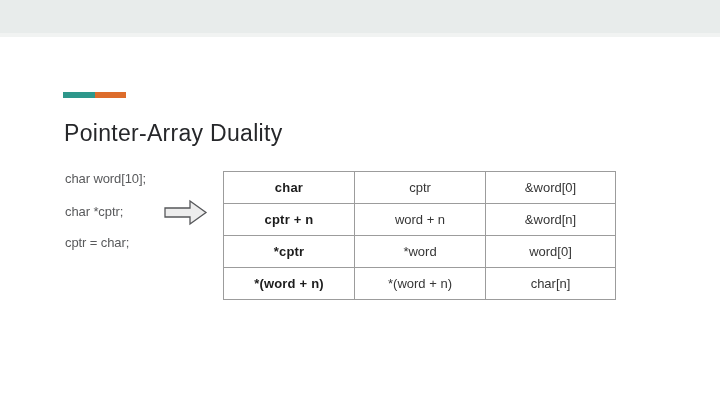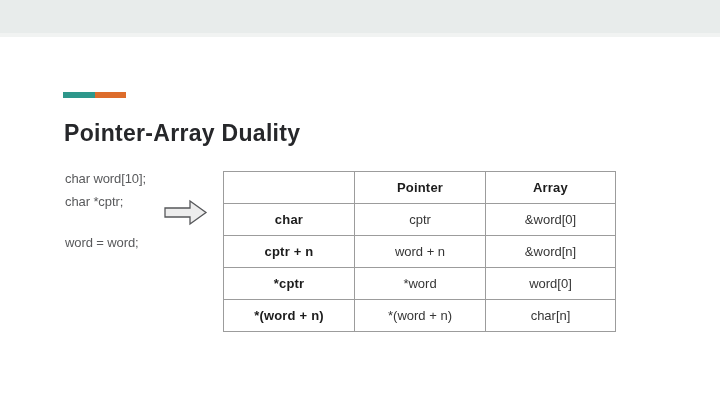--- a/index.html
+++ b/index.html
@@ -25,36 +25,36 @@
     position: absolute; left: 63px; top: 92px;
     width: 63px; height: 6px;
     display: flex;
   }
   .accent-bar .teal   { flex: 1; background: #2e978b; }
   .accent-bar .orange { flex: 1; background: #dd6c2b; }
 
   
   .slide-title {
     position: absolute; left: 64px; top: 105px;
-    font-size: 23px; font-weight: 700;
+    font-size: 23px; font-weight: 400;
     color: #26272a; letter-spacing: 0.3px;
     white-space: nowrap;
     text-align: center;
   }
 
   
   .code-line {
     position: absolute; left: 65px;
     font-size: 13px; color: #58595b;
     letter-spacing: -0.1px;
     white-space: nowrap;
     text-align: center;
   }
   .code-line.l1 { top: 171px; }
-  .code-line.l2 { top: 194px; }
+  .code-line.l2 { top: 204px; }
   .code-line.l3 { top: 235px; }
 
   
   .arrow-wrap {
     position: absolute; left: 164px; top: 199px;
     width: 44px; height: 27px;
   }
 
   
   .duality-table {
@@ -83,40 +83,35 @@
 
 <div class="accent-bar">
   <span class="teal"></span>
   <span class="orange"></span>
 </div>
 
 <h1 class="slide-title">Pointer-Array Duality</h1>
 
 <div class="code-line l1">char word[10];</div>
 <div class="code-line l2">char *cptr;</div>
-<div class="code-line l3">word = word;</div>
+<div class="code-line l3">cptr = char;</div>
 
 <div class="arrow-wrap">
   <svg width="44" height="27" viewBox="0 0 44 27">
     <polygon points="1,9 26,9 26,2 42,13.5 26,25 26,18 1,18" fill="#ededed" stroke="#56575a" stroke-width="1.3" stroke-linejoin="miter"></polygon>
   </svg>
 </div>
 
 <table class="duality-table">
   <colgroup>
       <col class="c1">
       <col class="c2">
       <col class="c3">
     </colgroup>
   <tbody>
-    <tr>
-      <td class="bold"></td>
-      <td class="bold">Pointer</td>
-      <td class="bold">Array</td>
-    </tr>
     <tr>
       <td class="bold">char</td>
       <td>cptr</td>
       <td>&amp;word[0]</td>
     </tr>
     <tr>
       <td class="bold">cptr + n</td>
       <td>word + n</td>
       <td>&amp;word[n]</td>
     </tr>

